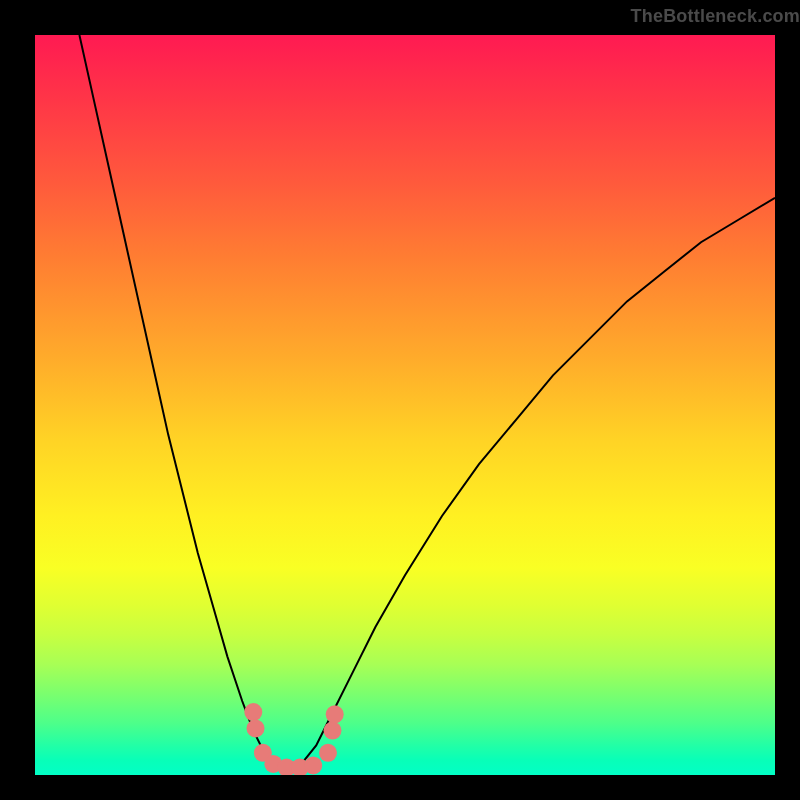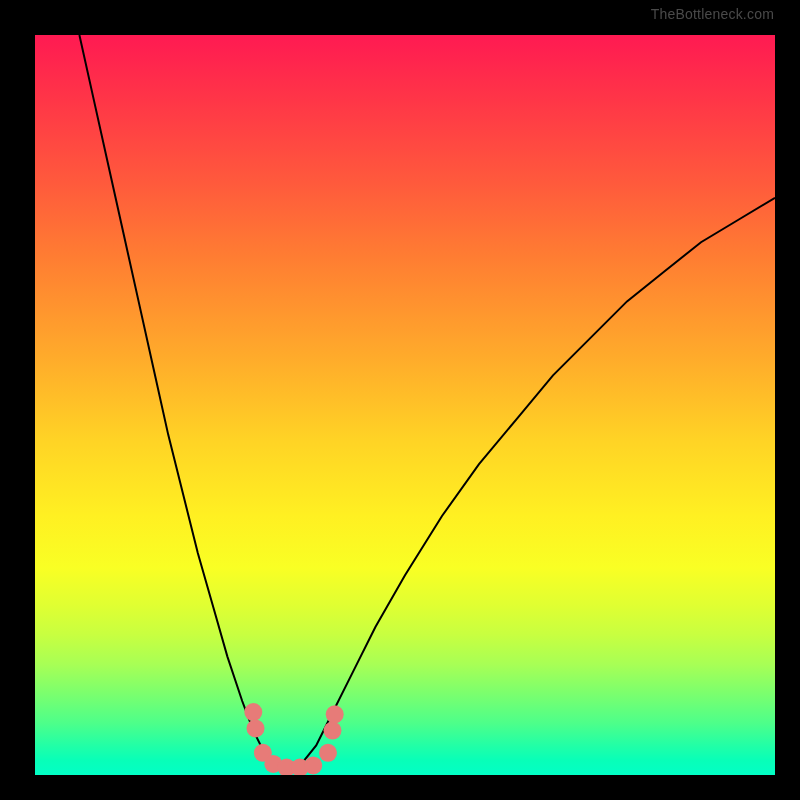--- a/index.html
+++ b/index.html
@@ -47,25 +47,25 @@
       #02ffc6 100%
     );
   }
   .curves {
     position: absolute;
     inset: 0;
   }
   .watermark {
     position: absolute;
     top: 6px;
-    right: 26px;
+    right: 0;
     color: #4a4a4a;
-    font-size: 14px;
+    font-size: 18px;
     letter-spacing: 0.2px;
-    font-weight: 400;
+    font-weight: 700;
   }
 </style>
 </head>
 <body>
 
 <div class="frame">
   <div class="plot">
     <div class="gradient"></div>
     <svg class="curves" viewBox="0 0 740 740" preserveAspectRatio="none">
       <g>

